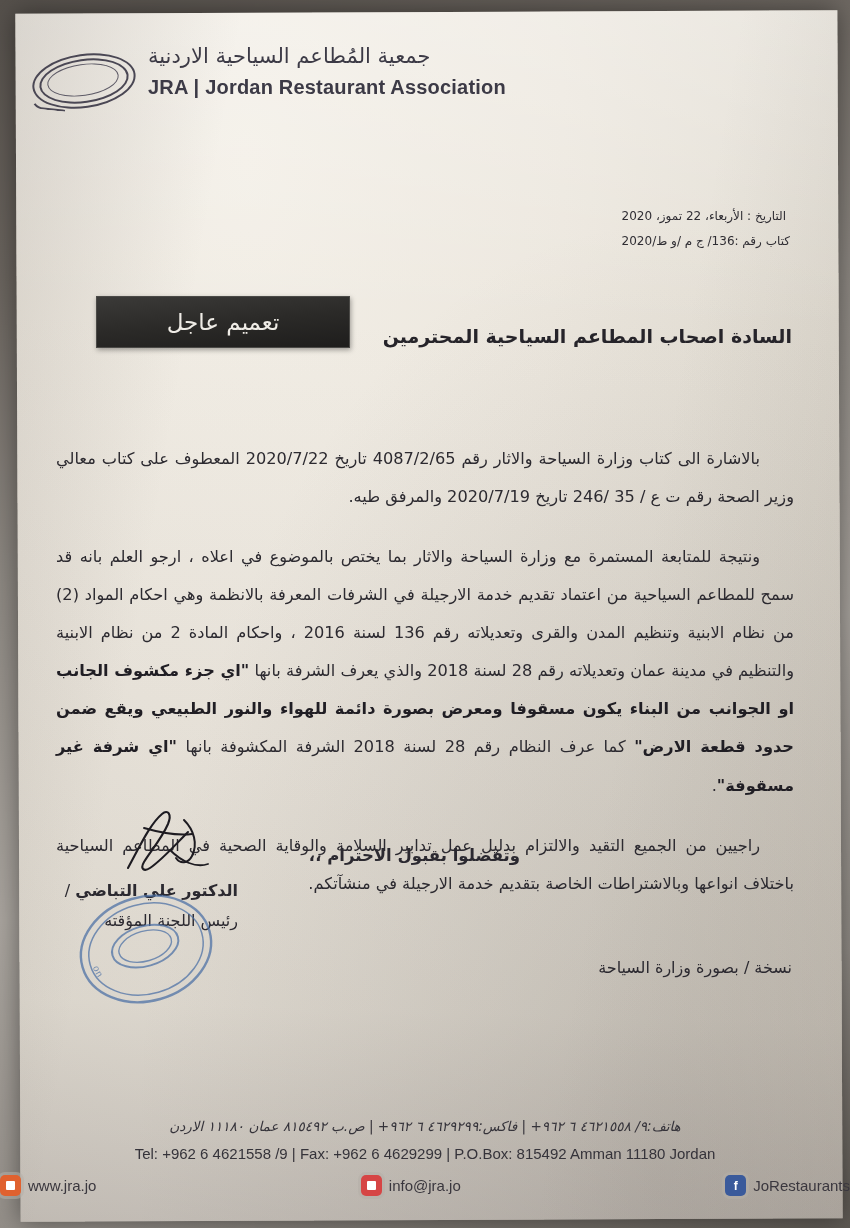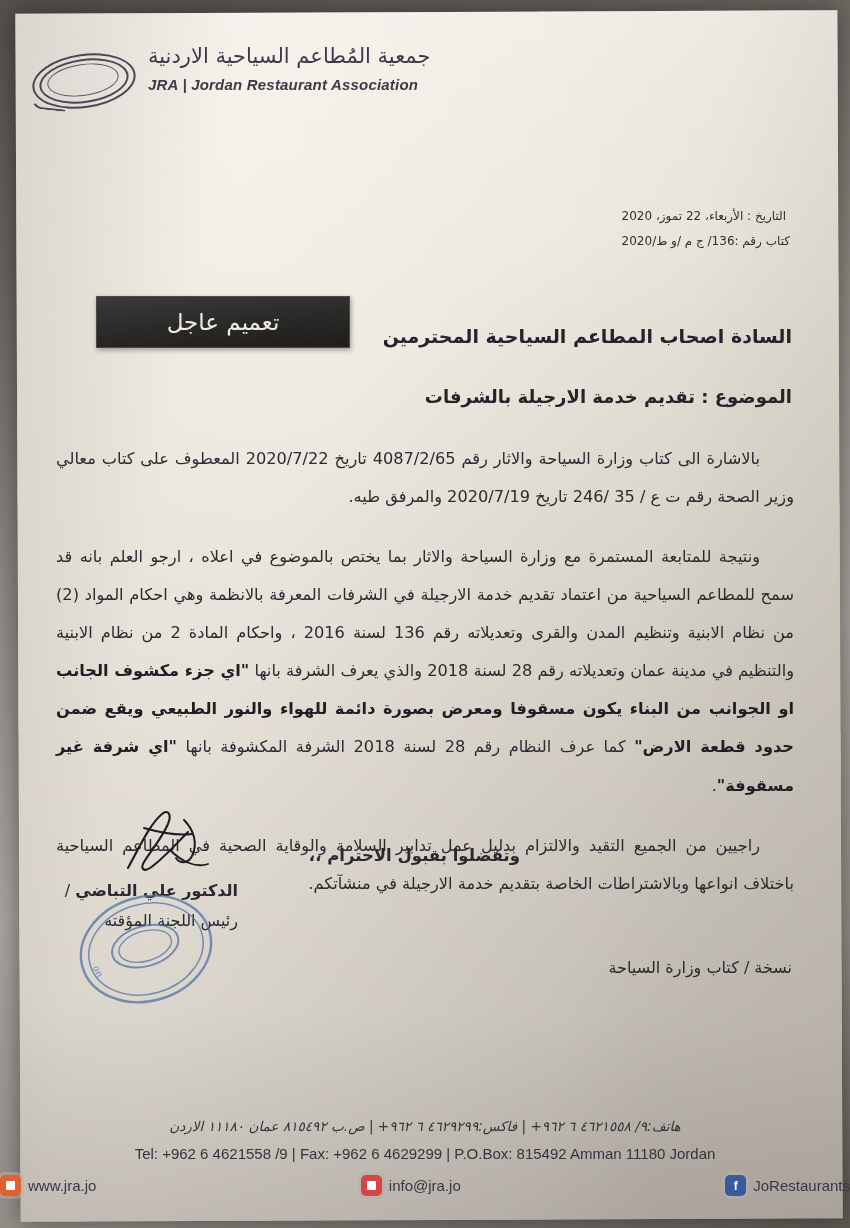--- a/index.html
+++ b/index.html
@@ -52,23 +52,22 @@
     border-bottom:2.4px solid #4a4754;border-left:2.4px solid transparent;
     border-radius:0 0 0 14px;transform:rotate(6deg);
   }
   .hdr-ar{
     position:absolute;left:148px;top:-2px;
     font-size:21px;color:#3c3a46;letter-spacing:.4px;
     font-family:"DejaVu Sans","Liberation Sans",sans-serif;
   }
   .hdr-en{
     position:absolute;left:148px;top:30px;direction:ltr;
-    font-size:15px;font-weight:700;color:#3c3a46;letter-spacing:.2px;
+    font-size:20px;font-weight:700;color:#3c3a46;letter-spacing:.2px;
     font-family:"Liberation Sans",sans-serif;
-    font-style:italic;
   }
 
   
   .meta{
     position:absolute;right:60px;top:204px;text-align:left;
     font-size:12px;color:#2f2d33;line-height:2.05;
   }
 
   
   .banner{
@@ -165,21 +164,20 @@
     <div class="meta">
       <div>التاريخ : الأربعاء، 22 تموز، 2020</div>
       <div>كتاب رقم :136/ ج م /و ط/2020</div>
     </div>
 
     <div class="banner">
       <span>تعميم عاجل</span>
     </div>
 
     <div class="addressee">السادة اصحاب المطاعم السياحية المحترمين</div>
-    <div class="subject">الموضوع : تقديم خدمة الارجيلة بالشرفات</div>
 
     <div class="body">
       <p>بالاشارة الى كتاب وزارة السياحة والاثار رقم 4087/2/65 تاريخ 2020/7/22 المعطوف على كتاب معالي وزير الصحة رقم ت ع / 35 /246 تاريخ 2020/7/19 والمرفق طيه.</p>
       <p><span>ونتيجة للمتابعة المستمرة مع وزارة السياحة والاثار بما يختص بالموضوع في اعلاه ، ارجو العلم بانه قد سمح للمطاعم السياحية من اعتماد تقديم خدمة الارجيلة في الشرفات المعرفة بالانظمة وهي احكام المواد (2) من نظام الابنية وتنظيم المدن والقرى وتعديلاته رقم 136 لسنة 2016 ، واحكام المادة 2 من نظام الابنية والتنظيم في مدينة عمان وتعديلاته رقم 28 لسنة 2018 والذي يعرف الشرفة بانها </span><b>"اي جزء مكشوف الجانب او الجوانب من البناء يكون مسقوفا ومعرض بصورة دائمة للهواء والنور الطبيعي ويقع ضمن حدود قطعة الارض"</b><span> كما عرف النظام رقم 28 لسنة 2018 الشرفة المكشوفة بانها </span><b>"اي شرفة غير مسقوفة"</b><span>.</span></p>
       <p>راجيين من الجميع التقيد والالتزام بدليل عمل تدابير السلامة والوقاية الصحية في المطاعم السياحية باختلاف انواعها وبالاشتراطات الخاصة بتقديم خدمة الارجيلة في منشآتكم.</p>
     </div>
 
     <div class="closing">وتفضلوا بقبول الاحترام ،،</div>
 
     <svg class="handsig" viewBox="0 0 120 70">
@@ -203,21 +201,21 @@
     </svg>
 
     <div class="sig-block">
       <div>
         <span class="sig-name">الدكتور علي التباضي</span>
         <span>/</span>
       </div>
       <div>رئيس اللجنة المؤقته</div>
     </div>
 
-    <div class="cc">نسخة / كتاب وزارة السياحة</div>
+    <div class="cc">نسخة / بصورة وزارة السياحة</div>
 
     <div class="footer">
       <div class="f-ar">هاتف:٩/ ٤٦٢١٥٥٨ ٦ ٩٦٢+ | فاكس:٤٦٢٩٢٩٩ ٦ ٩٦٢+ | ص.ب ٨١٥٤٩٢ عمان ١١١٨٠ الاردن</div>
       <div class="f-en">Tel: +962 6 4621558 /9 | Fax: +962 6 4629299 | P.O.Box: 815492 Amman 11180 Jordan</div>
       <div class="social">
         <div class="s-item">
           <span class="s-ico s-web">
               <i class="s-glyph"></i>
             </span>
           <span>www.jra.jo</span>

